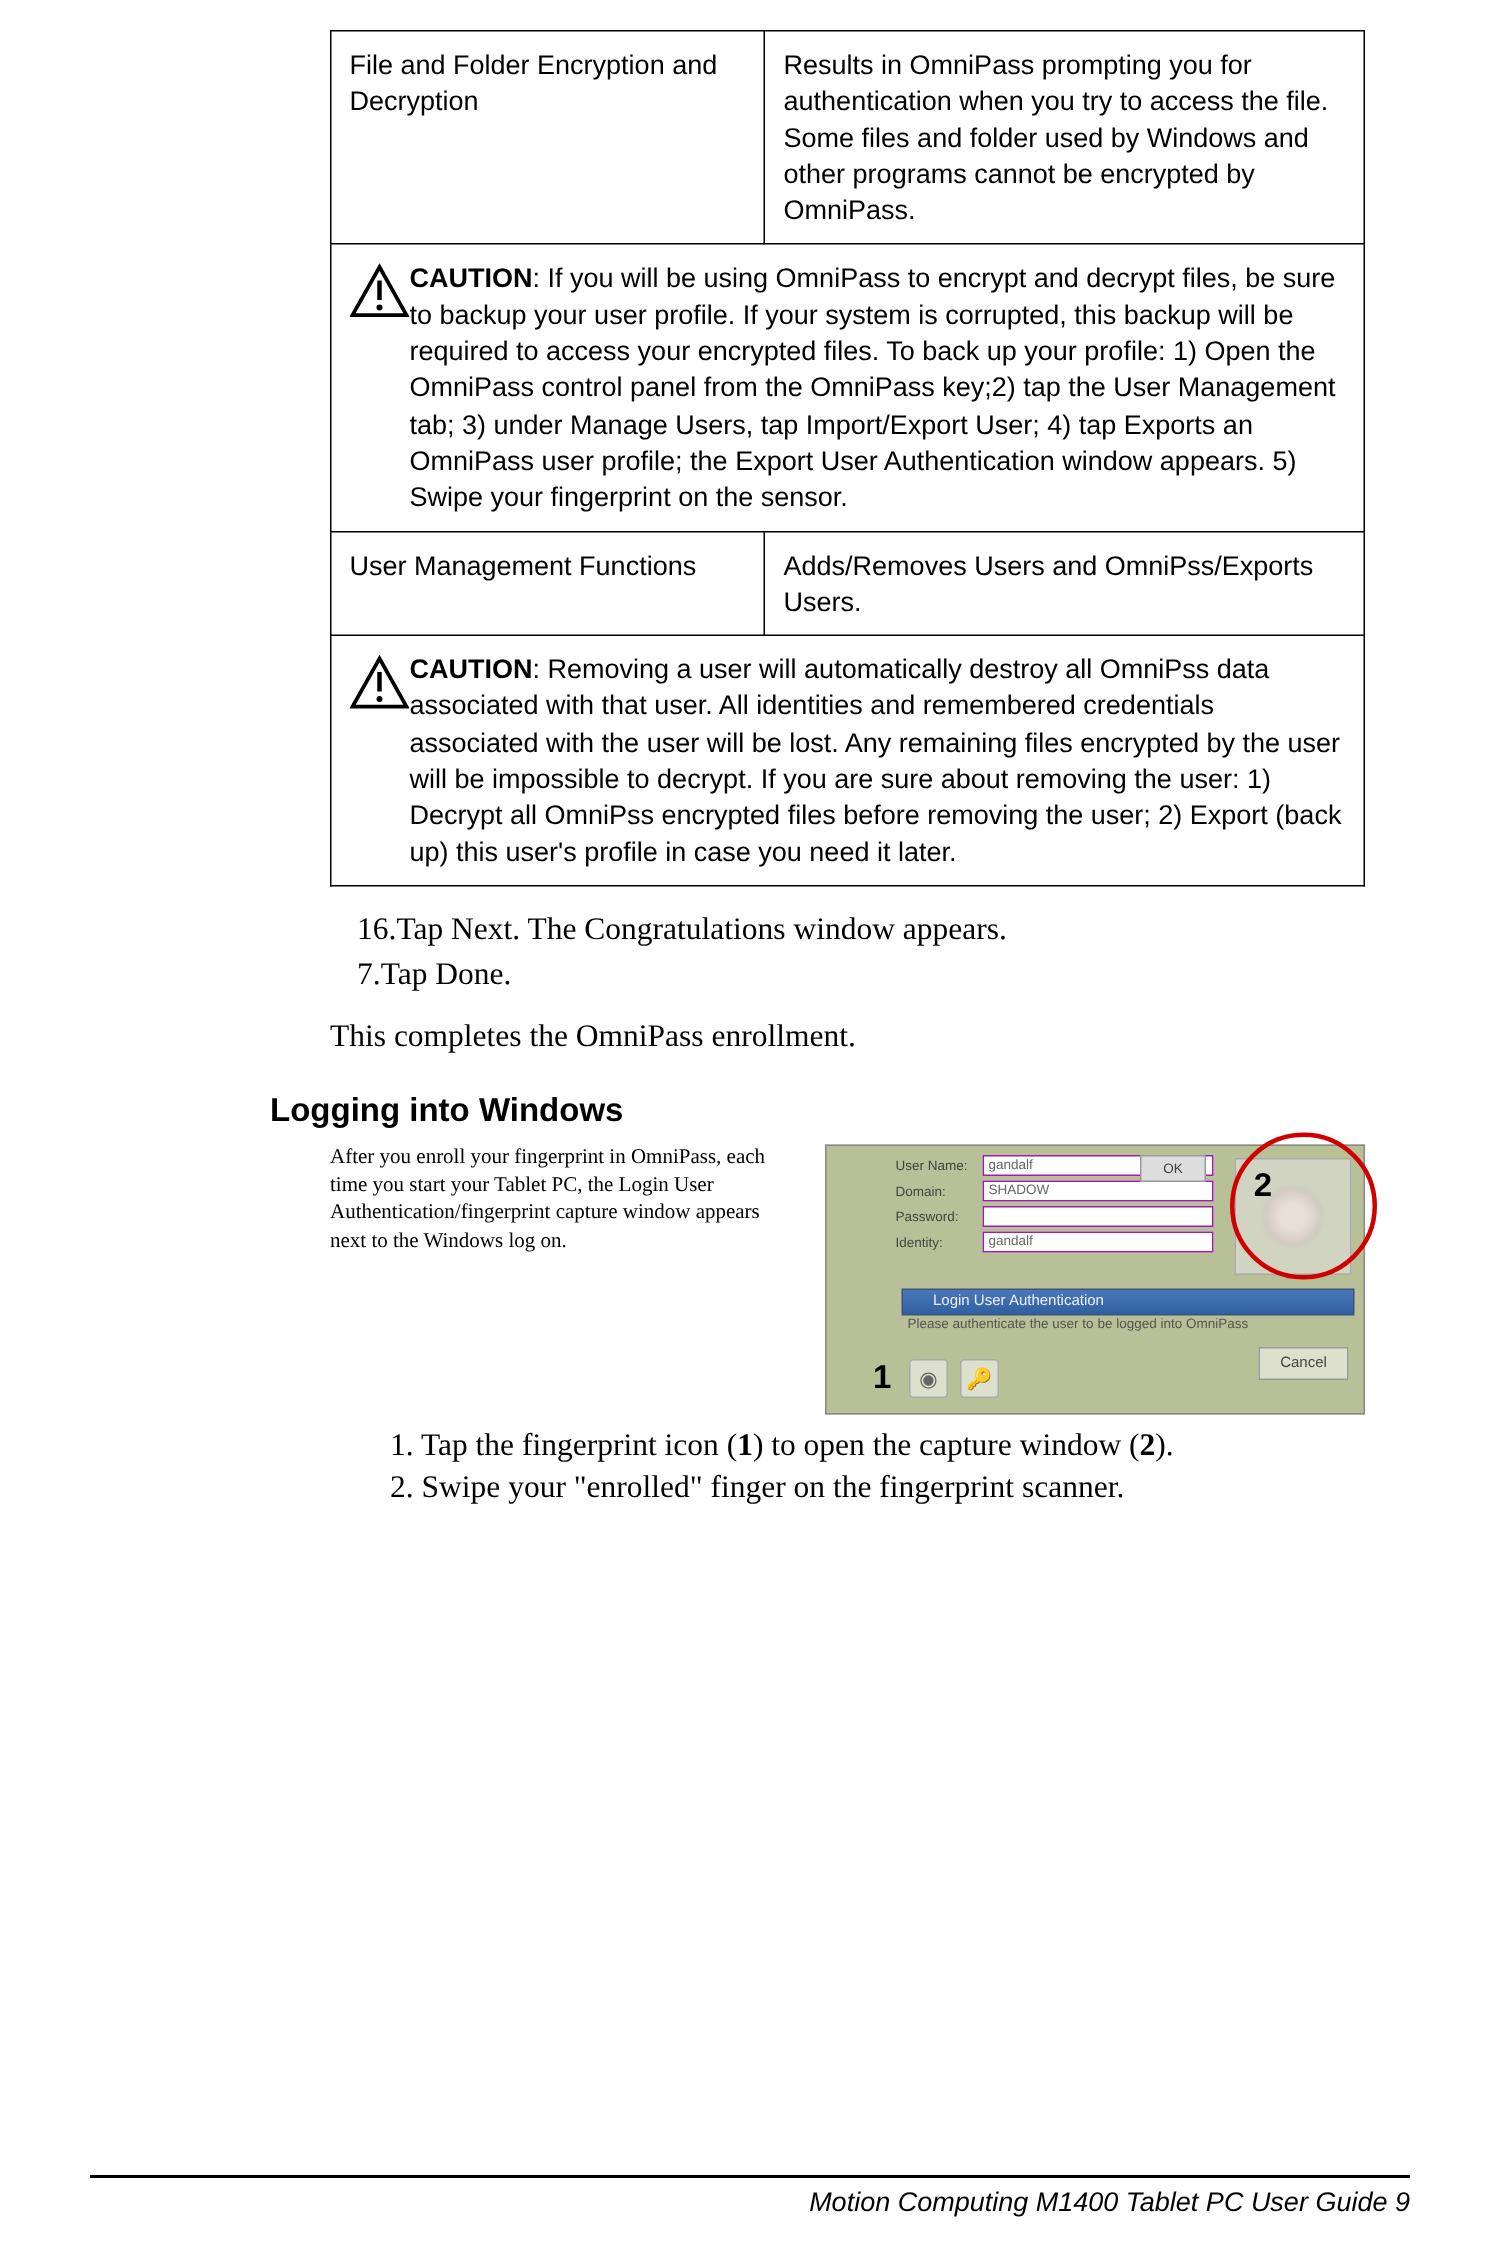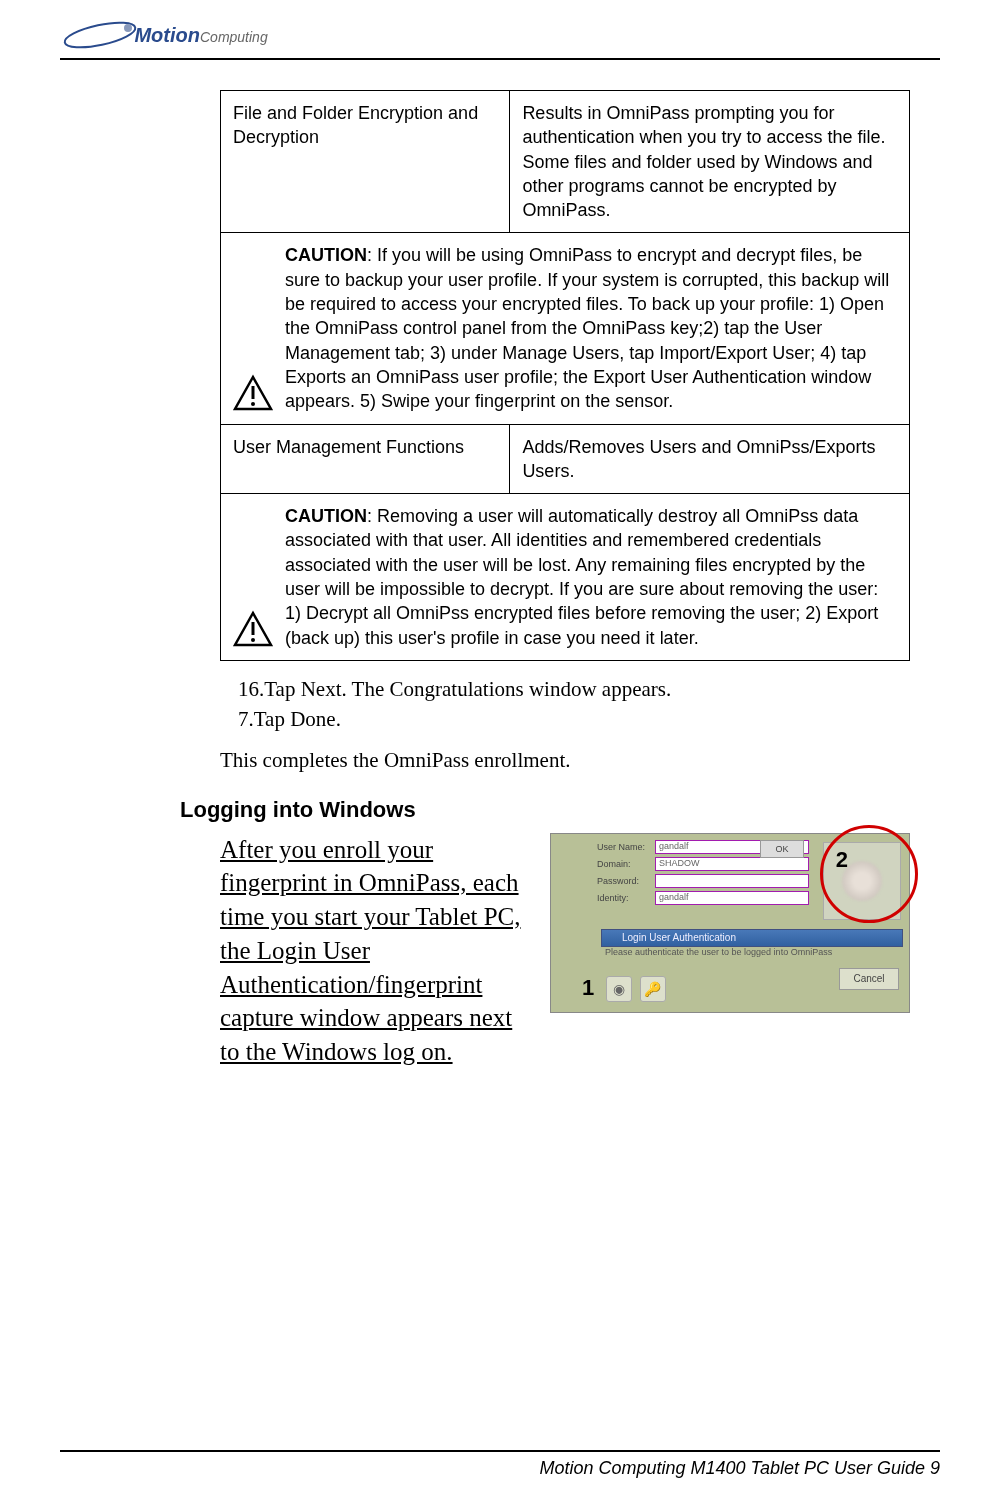--- a/index.html
+++ b/index.html
@@ -56,22 +56,21 @@
     table.info-table td {
       border: 1px solid #000;
       padding: 10px 12px;
       vertical-align: top;
     }
     .caution-cell {
       padding: 10px 12px;
     }
     .caution-row {
       display: flex;
-      align-items: flex-end;
-      gap: 12px;
+      align-items: flex-start;
     }
     .caution-icon {
       flex-shrink: 0;
       width: 40px;
       height: 40px;
       margin-top: 2px;
     }
     .caution-text {
       flex: 1;
     }
@@ -99,23 +98,22 @@
     .section-heading {
       font-family: Arial, Helvetica, sans-serif;
       font-weight: bold;
       font-size: 22px;
       margin-top: 24px;
       margin-bottom: 10px;
       margin-left: -40px;
     }
     .para {
       font-family: "Times New Roman", Times, serif;
-      font-size: 25px;
+      font-size: 14px;
       line-height: 1.35;
-      text-decoration: underline;
     }
     .login-section {
       display: flex;
       gap: 20px;
       align-items: flex-start;
     }
     .login-text {
       flex: 1;
     }
     .login-image {
@@ -297,33 +295,20 @@
     }
     .page-num {
       font-style: italic;
     }
   </style>
 </head>
 <body>
 
 <div class="page">
 
-  <div class="header">
-    <div class="logo">
-      <span class="logo-swoosh">
-        <svg viewBox="0 0 80 30" width="80" height="30">
-          <ellipse cx="40" cy="15" rx="36" ry="10" fill="none" stroke="#2a4b8d" stroke-width="2" transform="rotate(-12 40 15)"></ellipse>
-          <circle cx="68" cy="8" r="4" fill="#8899bb"></circle>
-        </svg>
-      </span>
-      <span class="logo-text">
-        <span>Motion</span><span class="computing">Computing</span>
-      </span>
-    </div>
-  </div>
 
   <div class="content">
 
     <table class="info-table">
       <tbody>
           <tr>
         <td style="width:42%">File and Folder Encryption and Decryption</td>
         <td>Results in OmniPass prompting you for authentication when you try to access the file. Some files and folder used by Windows and other programs cannot be encrypted by OmniPass.</td>
       </tr>
       <tr>
@@ -407,20 +392,26 @@
             <div class="login-bottom-icon">🔑</div>
           </div>
           <div class="login-cancel">Cancel</div>
         </div>
         <div class="callout-circle callout-2"></div>
         <div class="callout-num callout-num-2">2</div>
         <div class="callout-num callout-num-1">1</div>
       </div>
     </div>
 
+    <div class="sub-steps">
+      <div class="sub-step">
+        <span>1. Tap the fingerprint icon (</span><b>1</b><span>) to open the capture window (</span><b>2</b><span>).</span>
+      </div>
+      <div class="sub-step">2. Swipe your "enrolled" finger on the fingerprint scanner.</div>
+    </div>
 
   </div>
 
 </div>
 
 <div class="footer">
   <span>Motion Computing M1400 Tablet PC User Guide</span>
   <span class="page-num">9</span>
 </div>
 

